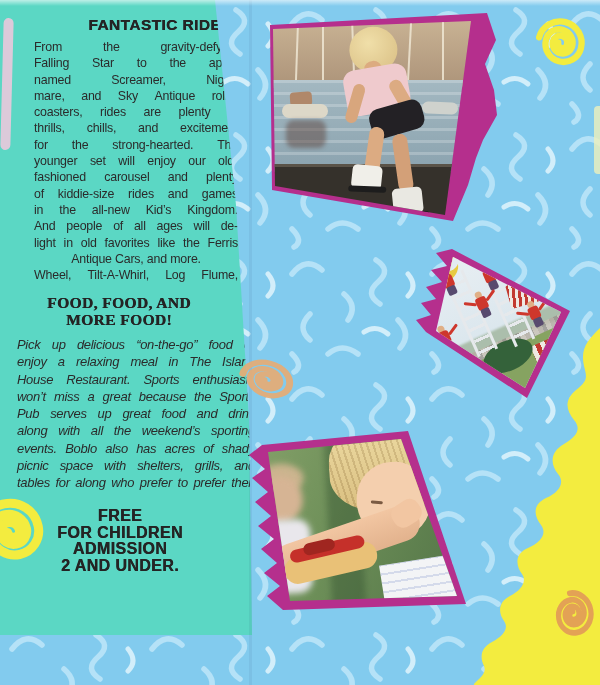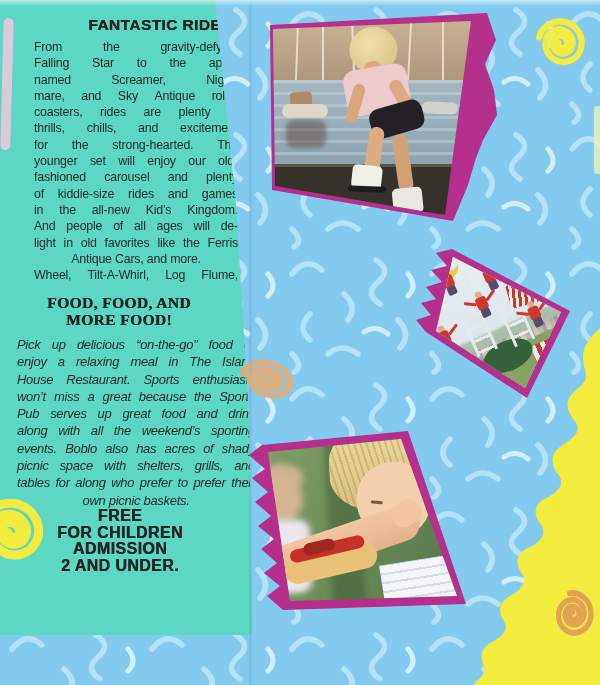--- a/index.html
+++ b/index.html
@@ -291,21 +291,20 @@
         <div class="tline just">
           <span>tables</span>
           <span>for</span>
           <span>along</span>
           <span>who</span>
           <span>prefer</span>
           <span>to</span>
           <span>prefer</span>
           <span>their</span>
         </div>
-        <div class="tline">own picnic baskets.</div>
       </div>
     <div class="tb h h3block">
         <div class="tline">FREE</div>
         <div class="tline">FOR CHILDREN</div>
         <div class="tline">ADMISSION</div>
         <div class="tline">2 AND UNDER.</div>
       </div>
   </div>
 
   <div class="edge-strip"></div>

